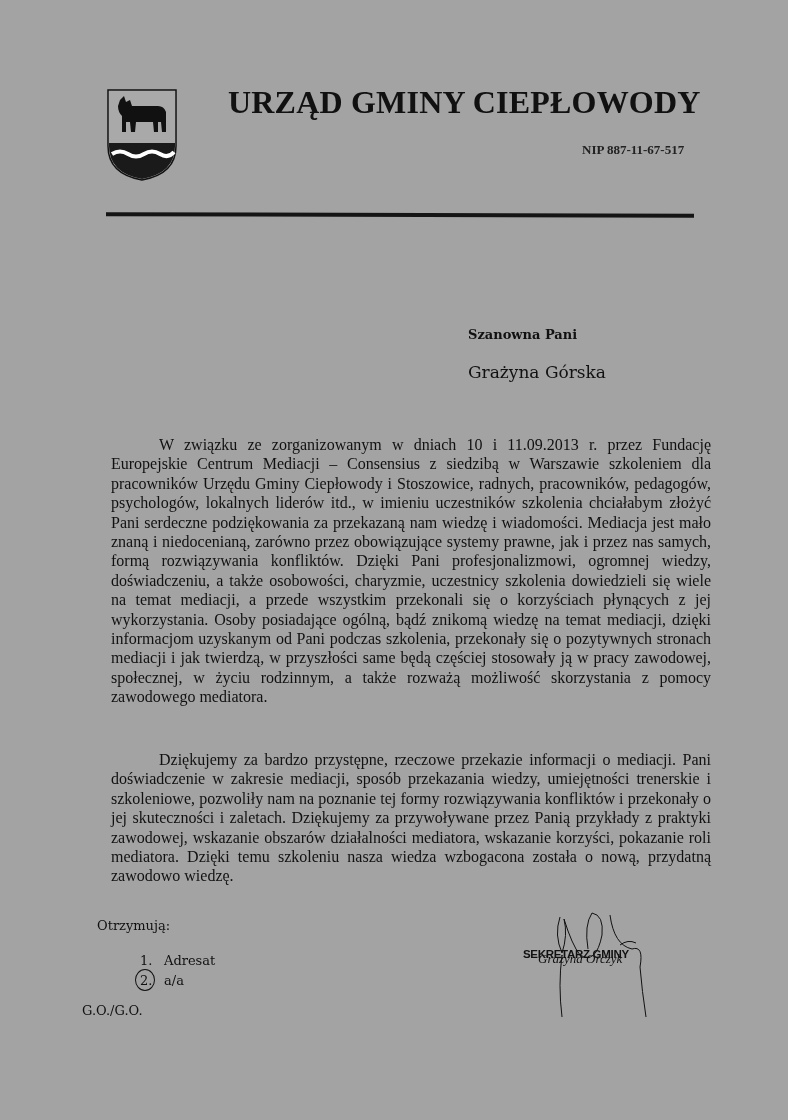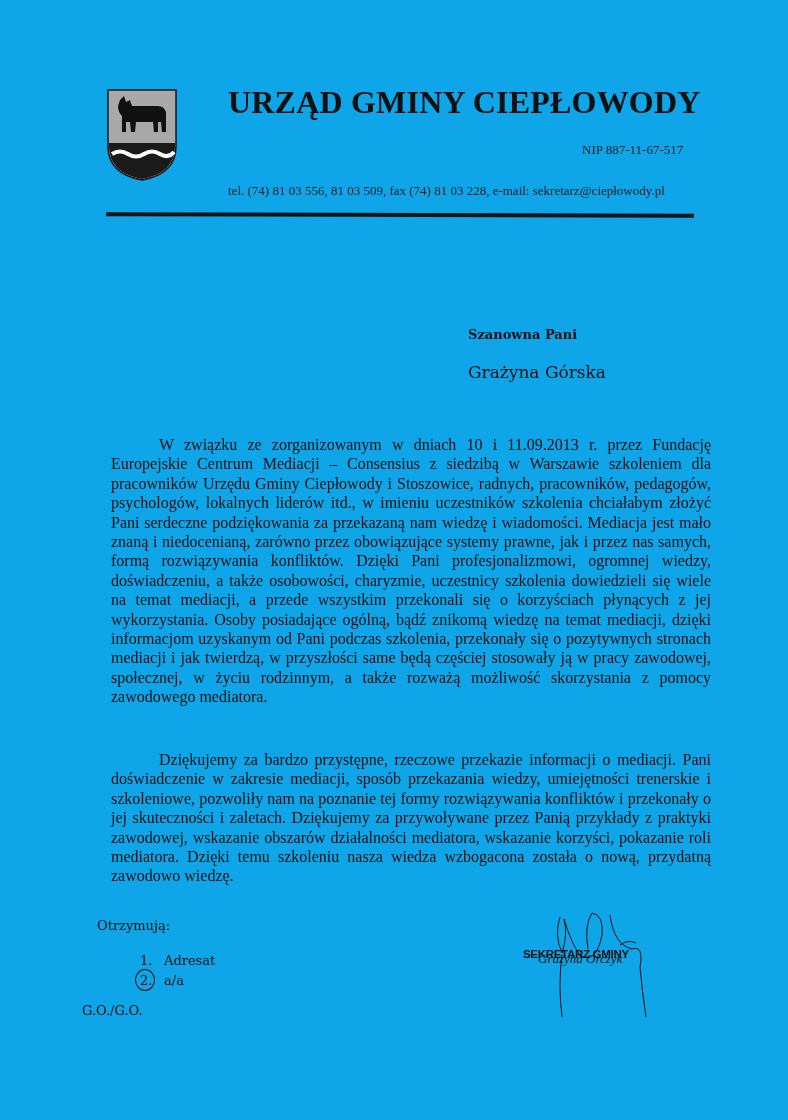--- a/index.html
+++ b/index.html
@@ -1,23 +1,23 @@
 <!DOCTYPE html>
 <html><head>
   <meta charset="utf-8">
   <style>
     html, body { margin: 0; padding: 0; background: #ffffff; }
     body { width: 788px; height: 1120px; position: relative; overflow: hidden; color: #111; }
-    .page { position: absolute; left: 0; top: 0; width: 788px; height: 1120px; background: #0ea5e9; }
+    .page { position: absolute; left: 0; top: 0; width: 788px; height: 1120px; background: #a3a3a3; }
 
     
     .crest { position: absolute; left: 106px; top: 88px; width: 72px; height: 94px; }
     .org-name { position: absolute; left: 228px; top: 84px; font-family: "Liberation Serif", serif; font-size: 32px; font-weight: bold; letter-spacing: 0.2px; color: #111; white-space: nowrap; }
     .address { position: absolute; left: 228px; top: 133px; font-family: "Liberation Serif", serif; font-size: 23px; color: #111; white-space: nowrap; }
-    .nip { position: absolute; left: 582px; top: 142px; font-family: "Liberation Serif", serif; font-size: 13px; color: #222; white-space: nowrap; }
+    .nip { position: absolute; left: 582px; top: 142px; font-family: "Liberation Serif", serif; font-size: 13px; color: #222; white-space: nowrap; font-weight: bold; }
     .contact { position: absolute; left: 228px; top: 183px; font-family: "Liberation Serif", serif; font-size: 13px; color: #222; white-space: nowrap; }
     .rule { position: absolute; left: 106px; top: 213px; width: 588px; height: 4px; background: #151515; transform: rotate(0.15deg); }
 
     
     .date { position: absolute; left: 425px; top: 258px; font-family: "DejaVu Serif", serif; font-size: 14px; color: #111; white-space: nowrap; }
     .salutation { position: absolute; left: 468px; top: 327px; font-family: "DejaVu Serif", serif; font-weight: bold; font-size: 13px; color: #111; white-space: nowrap; }
     .recipient { position: absolute; left: 468px; top: 362px; font-family: "DejaVu Serif", serif; font-weight: normal; font-size: 17px; color: #111; white-space: nowrap; }
 
     
     .body-text { position: absolute; left: 98px; width: 600px; font-family: Liberation Serif, serif; font-size: 16px; line-height: 19.4px; text-align: justify; color: #111; margin: 13px; text-indent: 48px; }
@@ -46,21 +46,20 @@
     <path d="M2 2 H70 V58 Q70 86 36 92 Q2 86 2 58 Z" fill="#bdbdbd" stroke="#111" stroke-width="1.5"></path>
     <rect x="3" y="3" width="66" height="52" fill="#a9a9a9"></rect>
     <path d="M3 55 H69 V58 Q69 85 36 91 Q3 85 3 58 Z" fill="#1a1a1a"></path>
     <path d="M6 66 Q14 61 22 66 T38 66 T54 66 T68 64" stroke="#fff" stroke-width="4" fill="none"></path>
 
     <path d="M14 12 L18 8 L20 14 L24 12 L26 18 L52 18 Q58 18 60 24 L60 44 L56 44 L55 34 L52 34 L52 44 L48 44 L47 34 L30 34 L29 44 L25 44 L24 34 L20 34 L20 44 L16 44 L16 28 Q12 24 12 18 Z" fill="#111"></path>
   </svg>
 
   <div class="org-name">URZĄD GMINY CIEPŁOWODY</div>
   <div class="nip">NIP 887-11-67-517</div>
-  <div class="contact">tel. (74) 81 03 556, 81 03 509, fax (74) 81 03 228, e-mail: sekretarz@ciepłowody.pl</div>
   <div class="rule"></div>
 
   <div class="salutation">Szanowna Pani</div>
   <div class="recipient">Grażyna Górska</div>
 
   <p class="body-text p1">W związku ze zorganizowanym w dniach 10 i 11.09.2013 r. przez Fundację Europejskie Centrum Mediacji – Consensius z siedzibą w Warszawie szkoleniem dla pracowników Urzędu Gminy Ciepłowody i Stoszowice, radnych, pracowników, pedagogów, psychologów, lokalnych liderów itd., w imieniu uczestników szkolenia chciałabym złożyć Pani serdeczne podziękowania za przekazaną nam wiedzę i wiadomości. Mediacja jest mało znaną i niedocenianą, zarówno przez obowiązujące systemy prawne, jak i przez nas samych, formą rozwiązywania konfliktów. Dzięki Pani profesjonalizmowi, ogromnej wiedzy, doświadczeniu, a także osobowości, charyzmie, uczestnicy szkolenia dowiedzieli się wiele na temat mediacji, a przede wszystkim przekonali się o korzyściach płynących z jej wykorzystania. Osoby posiadające ogólną, bądź znikomą wiedzę na temat mediacji, dzięki informacjom uzyskanym od Pani podczas szkolenia, przekonały się o pozytywnych stronach mediacji i jak twierdzą, w przyszłości same będą częściej stosowały ją w pracy zawodowej, społecznej, w życiu rodzinnym, a także rozważą możliwość skorzystania z pomocy zawodowego mediatora.</p>
   <p class="body-text p2">Dziękujemy za bardzo przystępne, rzeczowe przekazie informacji o mediacji. Pani doświadczenie w zakresie mediacji, sposób przekazania wiedzy, umiejętności trenerskie i szkoleniowe, pozwoliły nam na poznanie tej formy rozwiązywania konfliktów i przekonały o jej skuteczności i zaletach. Dziękujemy za przywoływane przez Panią przykłady z praktyki zawodowej, wskazanie obszarów działalności mediatora, wskazanie korzyści, pokazanie roli mediatora. Dzięki temu szkoleniu nasza wiedza wzbogacona została o nową, przydatną zawodowo wiedzę.</p>
 
   <div class="recv-label">Otrzymują:</div>
   <ul class="recv-list">

